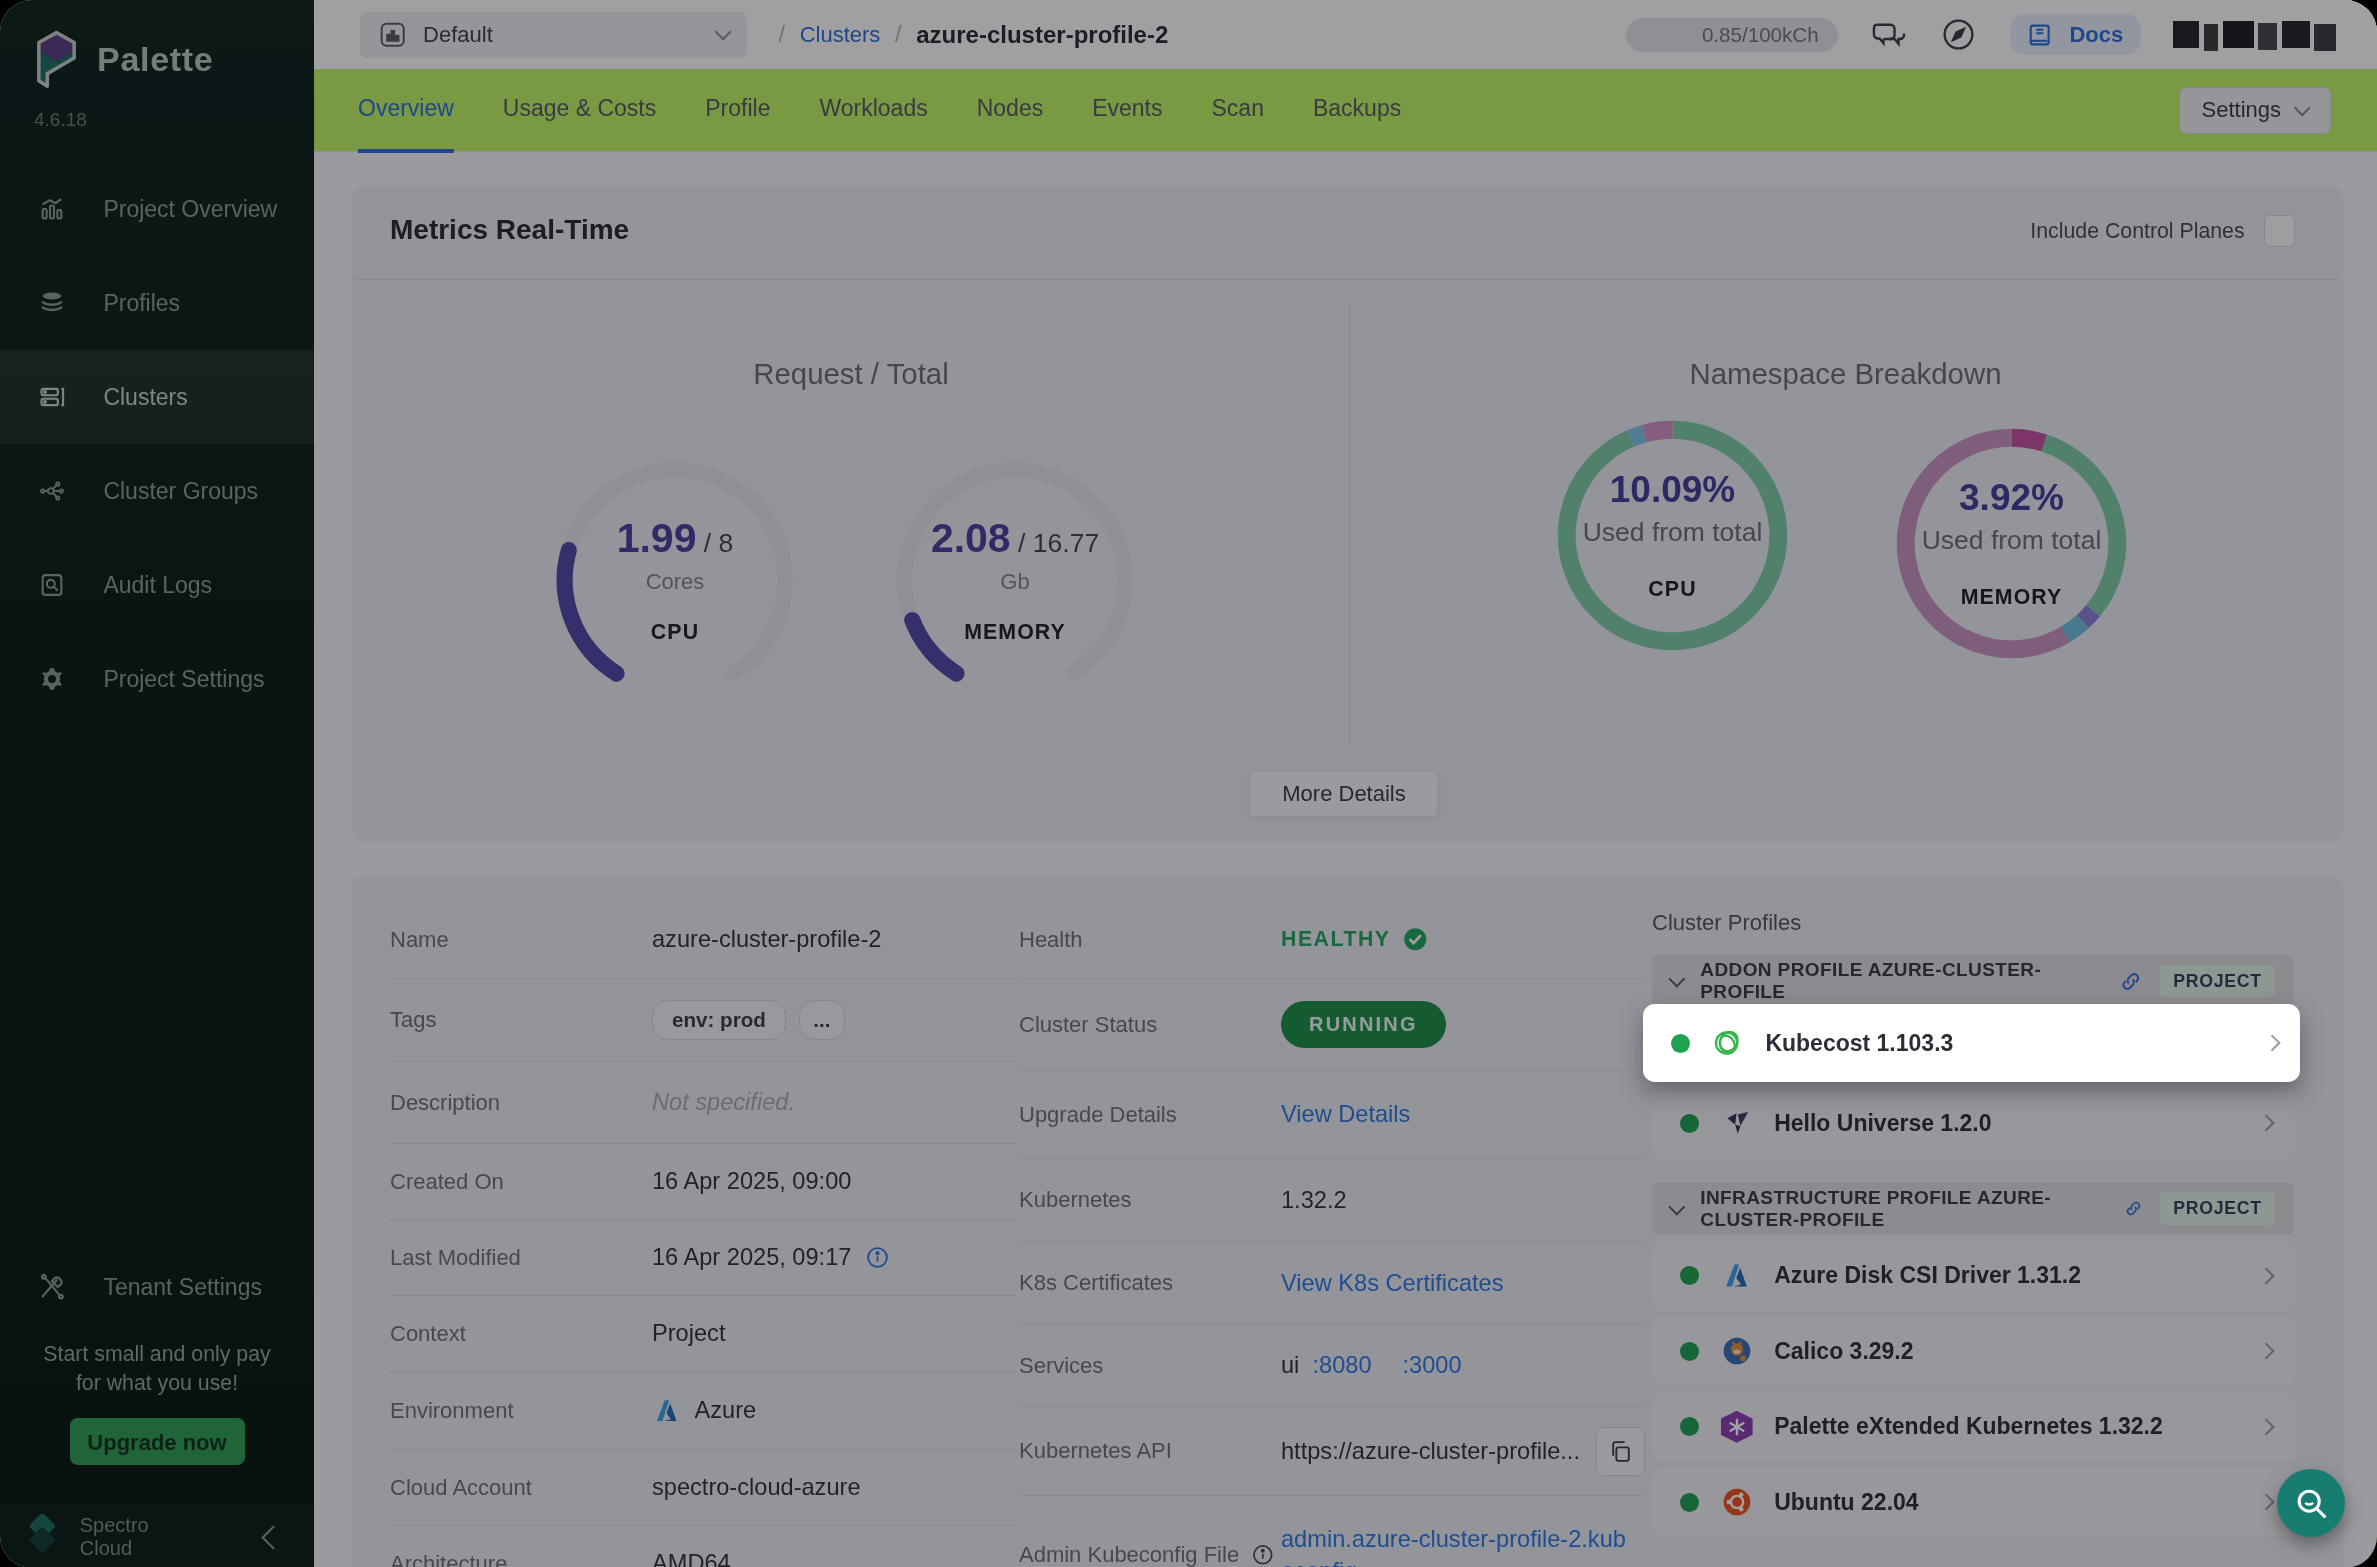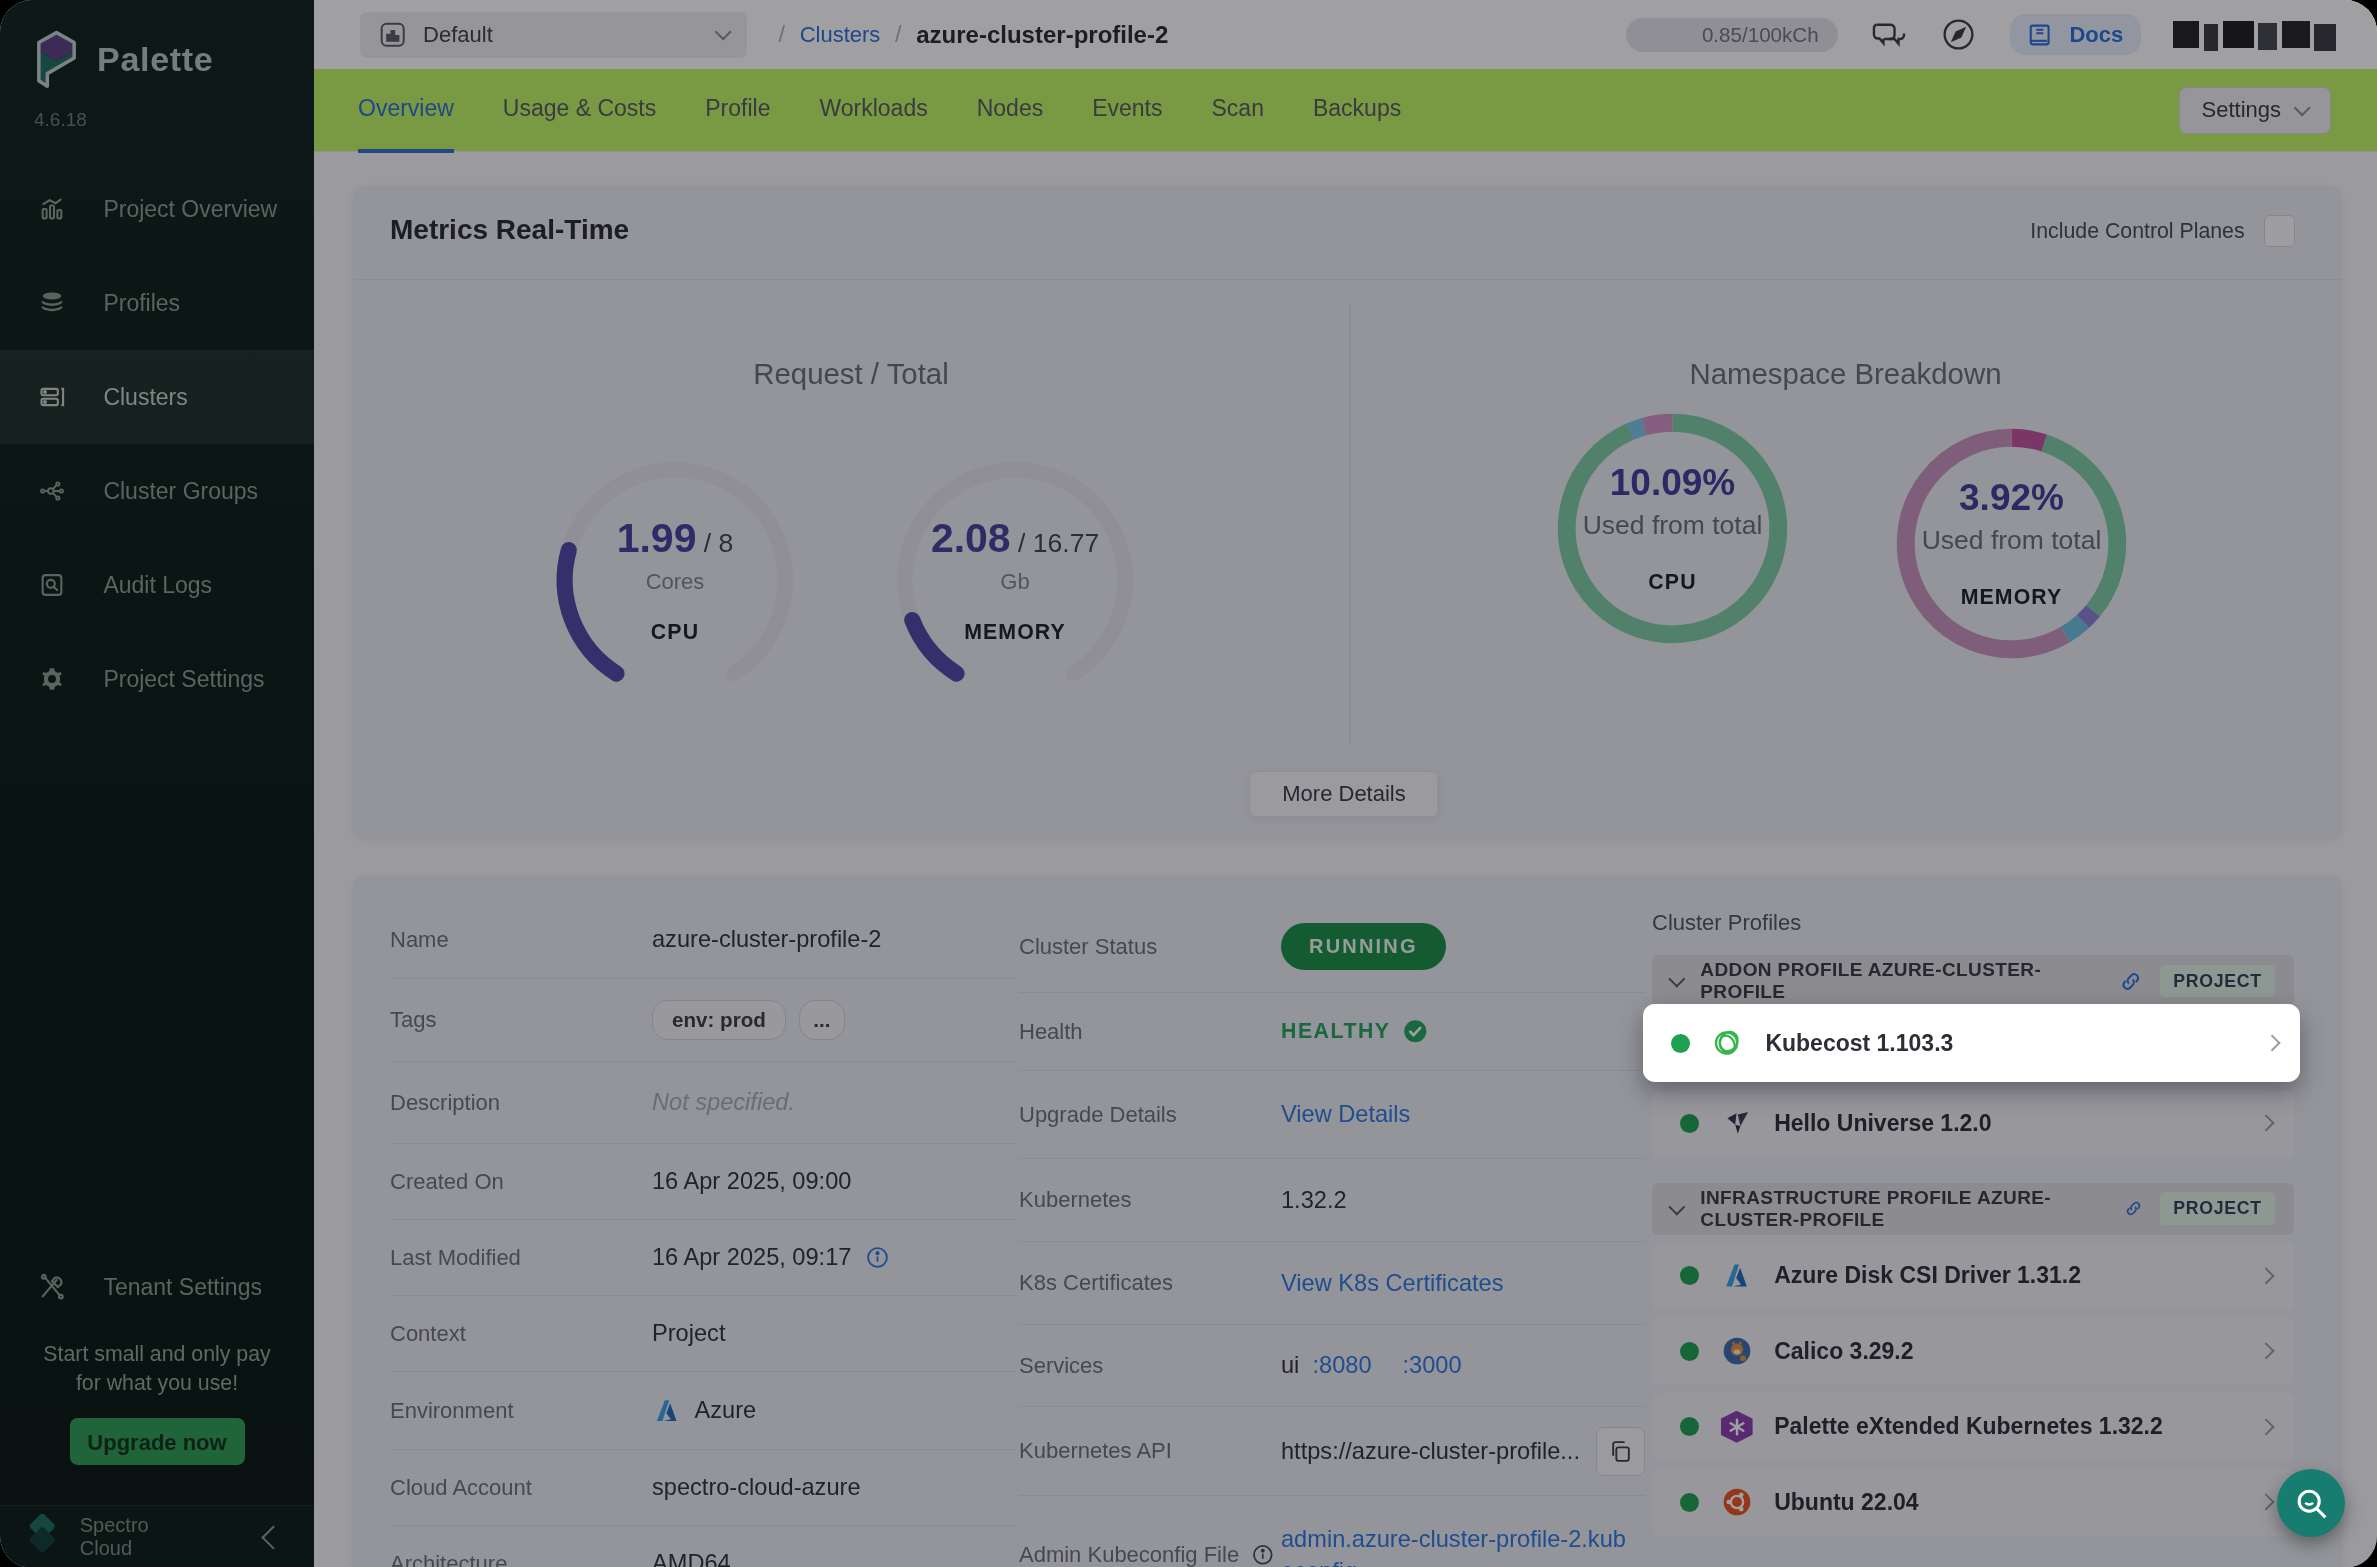--- a/index.html
+++ b/index.html
@@ -344,21 +344,21 @@
       <div class="gauge-txt">
         <div class="g-valrow">
           <span class="g-val">2.08</span>
           <span class="g-total">/ 16.77</span>
         </div>
         <div class="g-unit">Gb</div>
         <div class="g-label">MEMORY</div>
       </div>
     </div>
 
-    <div class="donut" style="left:1198px;top:221px;">
+    <div class="donut" style="left:1198px;top:228px;">
       <svg viewBox="0 0 340 340" width="243" height="243">
           <path d="M 170.00 22.00 A 148 148 0 1 1 111.22 34.17" stroke="#7ecba4" stroke-width="25" fill="none"></path>
           <path d="M 111.22 34.17 A 148 148 0 0 1 130.50 27.37" stroke="#7fc4e8" stroke-width="25" fill="none"></path>
           <path d="M 130.50 27.37 A 148 148 0 0 1 169.95 22.00" stroke="#d291c4" stroke-width="25" fill="none"></path>
         </svg>
       <div class="d-txt">
         <div class="d-pct">10.09%</div>
         <div class="d-cap">Used from total</div>
         <div class="d-label">CPU</div>
       </div>
@@ -433,33 +433,33 @@
         <span class="f-label">Cloud Account</span>
         <span class="f-value">spectro-cloud-azure</span>
       </div>
       <div class="f-row last" style="height:75px;">
         <span class="f-label">Architecture</span>
         <span class="f-value">AMD64</span>
       </div>
     </div>
 
     <div class="fcol fcol2">
-      <div class="f-row" style="height:91px;">
-        <span class="f-label">Cluster Status</span>
-        <span class="run-pill">RUNNING</span>
-      </div>
       <div class="f-row" style="height:77px;">
         <span class="f-label">Health</span>
         <span class="f-value healthy">
           <span>HEALTHY</span>
           <svg width="26.5" height="26.5" viewBox="0 0 24 24">
               <circle cx="12" cy="12" r="10" fill="#25a35f"></circle>
               <path d="M7.5 12.5 L10.5 15.5 L16.5 9" fill="none" stroke="#fff" stroke-width="2.4" stroke-linecap="round"></path>
             </svg>
         </span>
+      </div>
+      <div class="f-row" style="height:91px;">
+        <span class="f-label">Cluster Status</span>
+        <span class="run-pill">RUNNING</span>
       </div>
       <div class="f-row" style="height:87px;">
         <span class="f-label">Upgrade Details</span>
         <span class="f-value link">View Details</span>
       </div>
       <div class="f-row" style="height:82px;">
         <span class="f-label">Kubernetes</span>
         <span class="f-value">1.32.2</span>
       </div>
       <div class="f-row" style="height:82px;">

